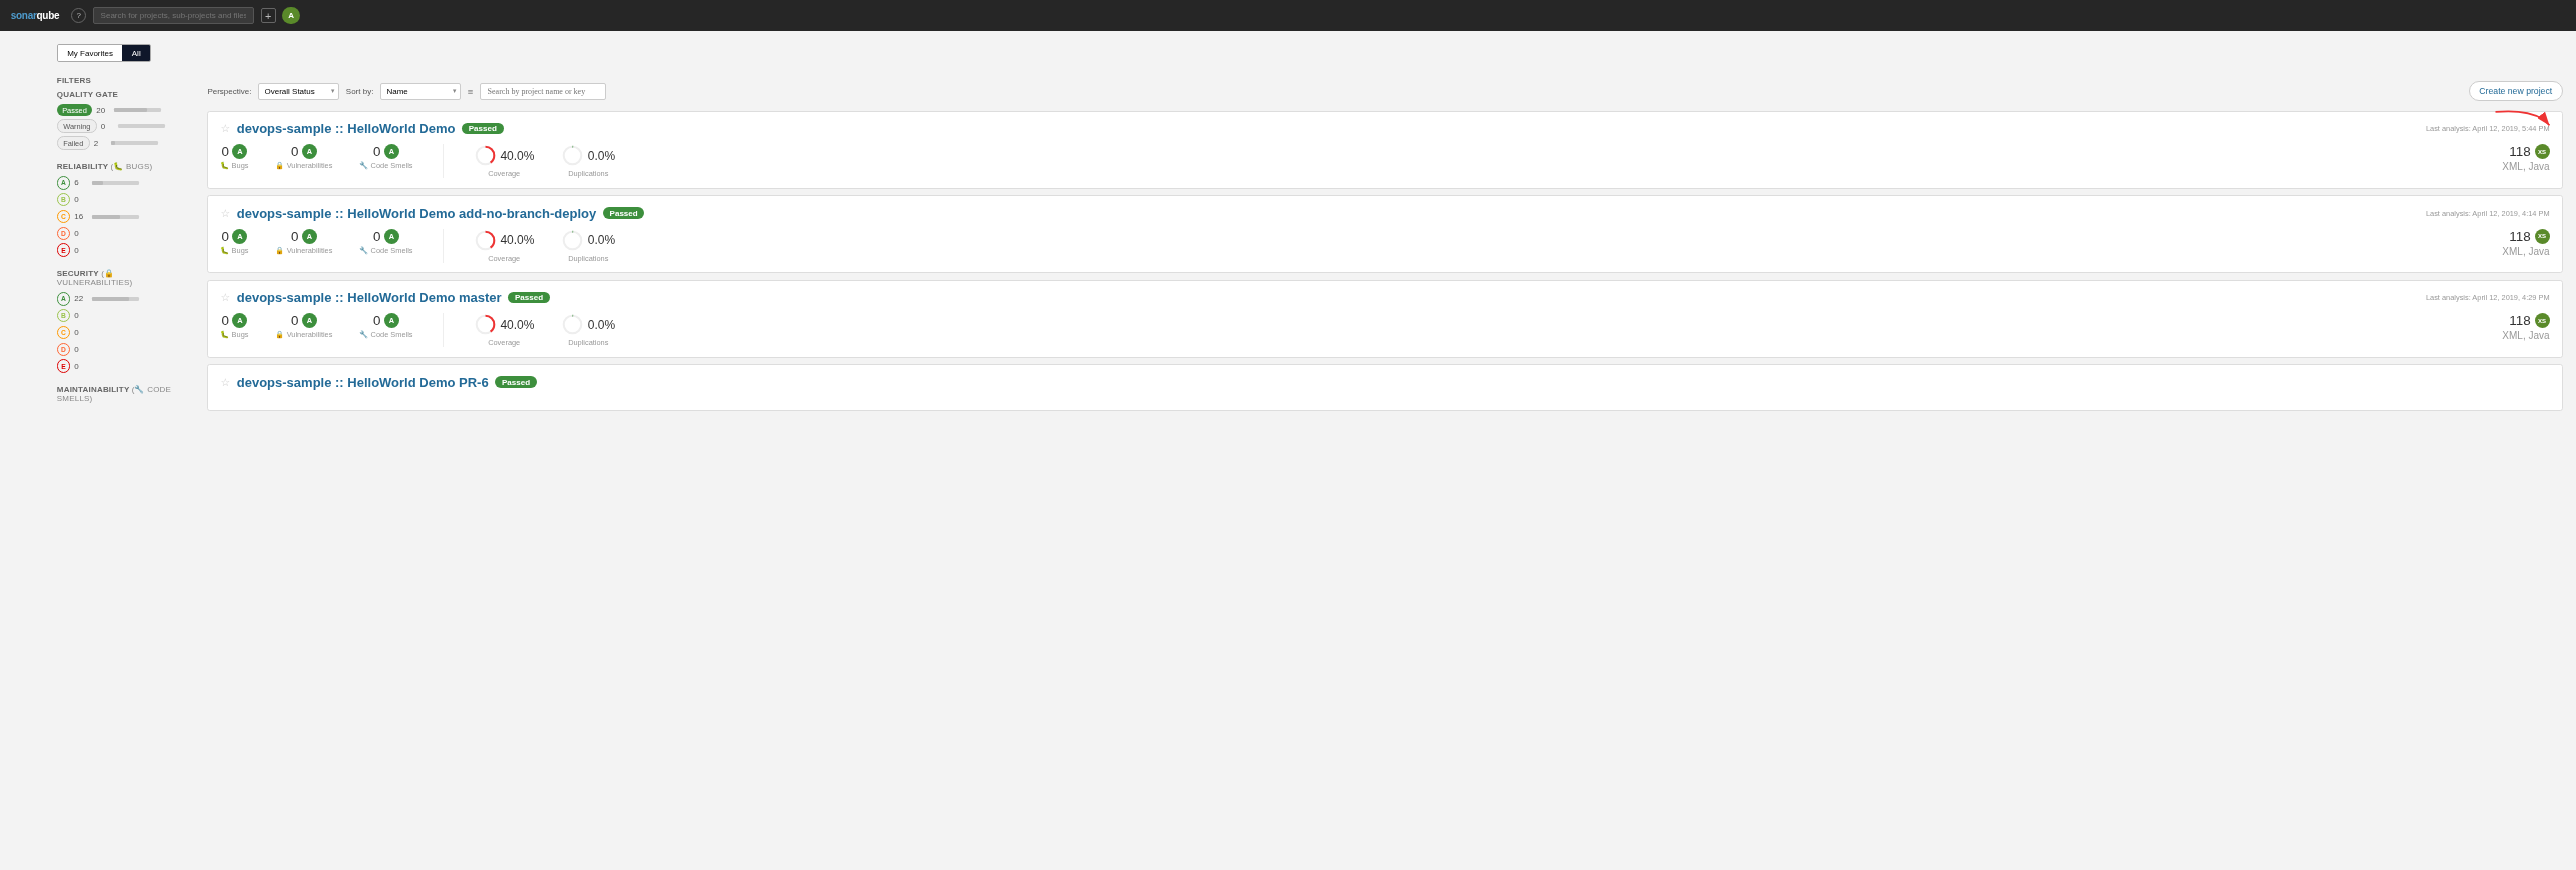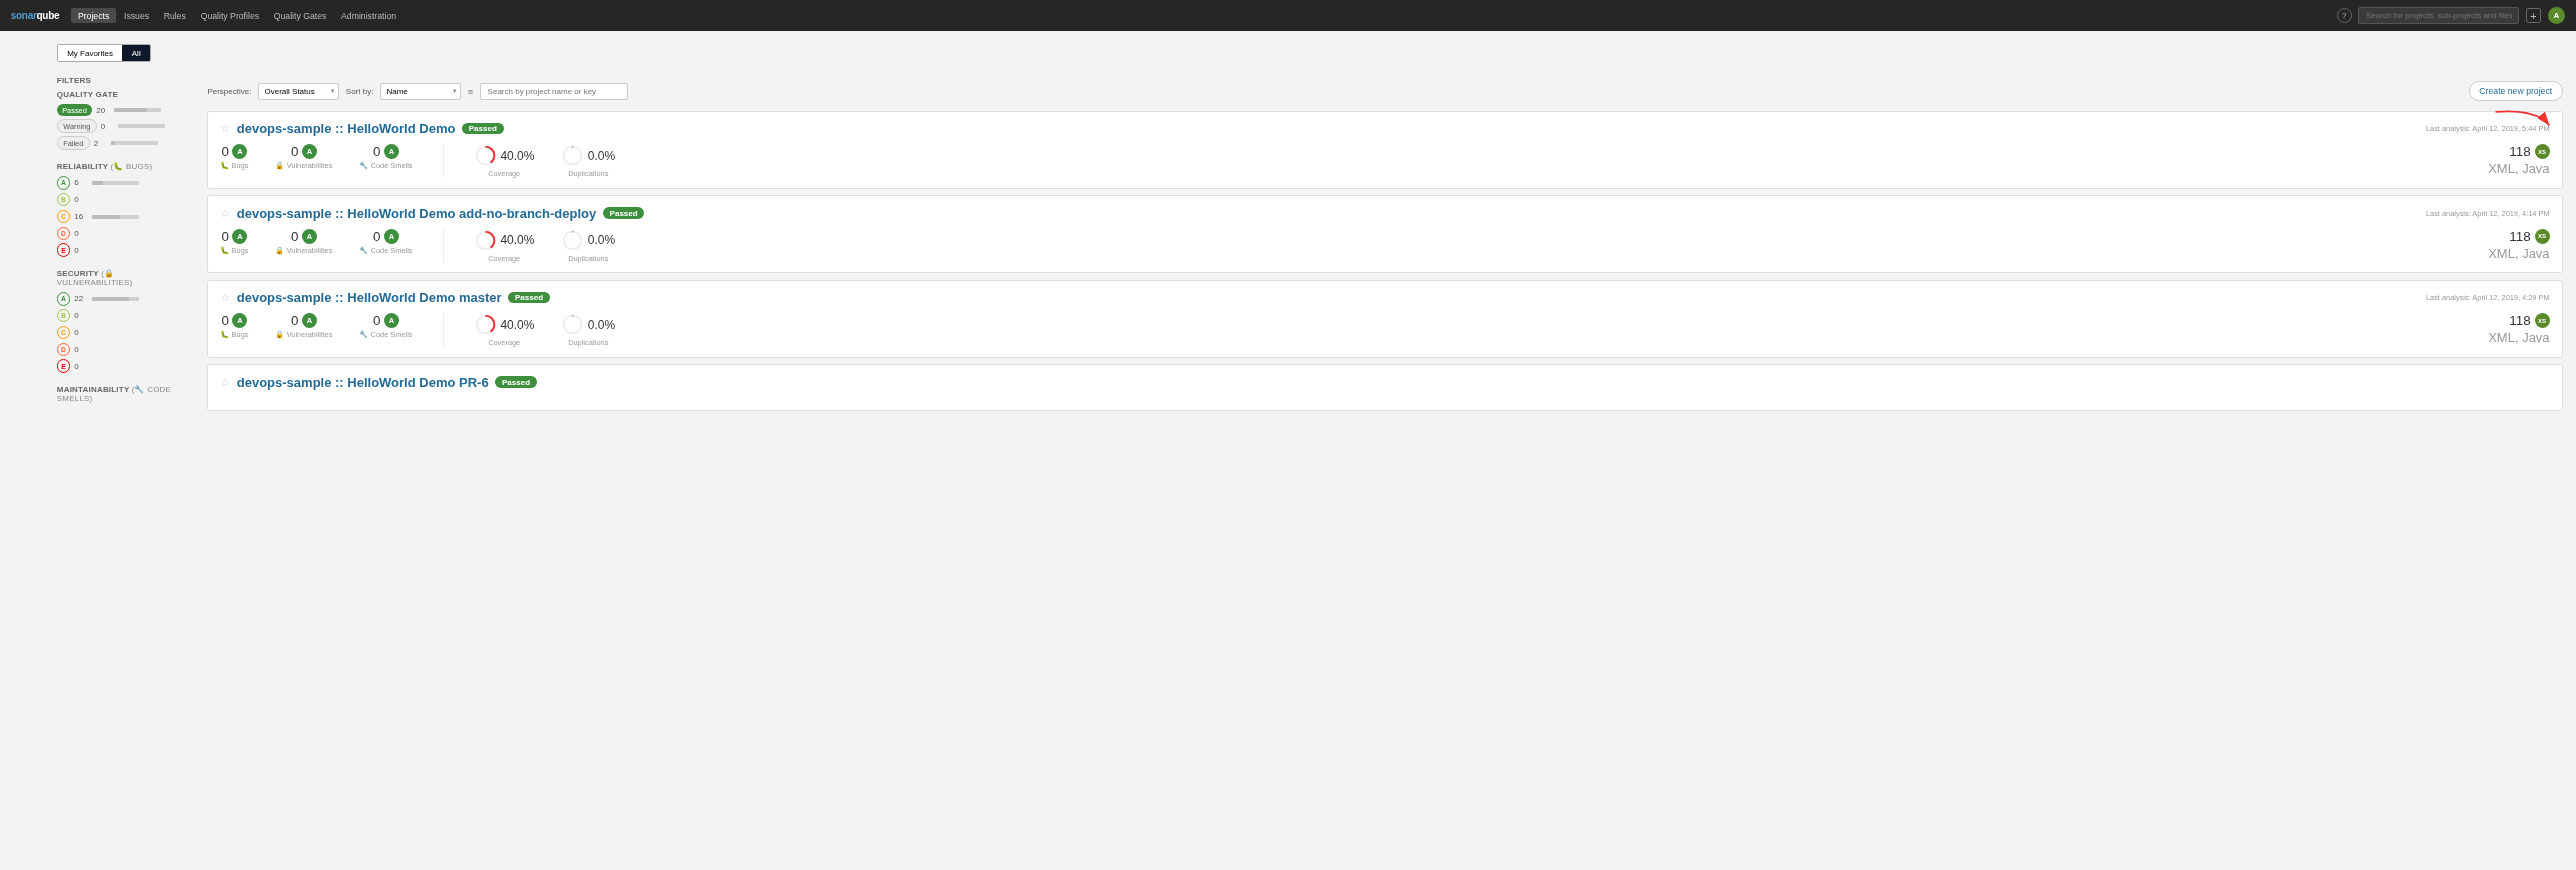--- a/index.html
+++ b/index.html
@@ -175,22 +175,23 @@
     .select-wrapper { position: relative; display: inline-block; }
     .select-arrow {
       position: absolute; right: 4.7px; top: 50%; transform: translateY(-50%);
       pointer-events: none; font-size: 6.7px; color: #888;
     }
     .toolbar-search {
       border: 0.7px solid #ccc;
       border-radius: 2px;
       padding: 3.4px 6.7px;
       font-size: 8px;
-      width: 148px;
+      width: 126px;
       outline: none;
+      font-family: Liberation Serif, serif;
     }
     .create-btn {
       margin-left: auto;
       background: #fff;
       border: 0.7px solid #ccc;
       border-radius: 10px;
       padding: 4px 9.4px;
       font-size: 8.7px;
       color: #236a97;
       cursor: pointer;
@@ -288,43 +289,35 @@
     }
     .lang-badge {
       width: 15px; height: 15px;
       border-radius: 50%;
       background: #5a8a2a;
       color: #fff;
       font-size: 6px;
       font-weight: bold;
       display: flex; align-items: center; justify-content: center;
     }
-    .lang-names { font-size: 13px; color: #999; margin-top: 2px; text-align: center; }
+    .lang-names { font-size: 10px; color: #999; margin-top: 2px; text-align: center; }
 
     .divider-metric {
       width: 0.7px; background: #eee; align-self: stretch; margin: 0 3.4px;
     }
     .circle-pct-row {
       display: flex; align-items: center; gap: 3.4px;
     }
   </style>
 </head>
 <body>
 
 <nav class="topnav">
   <div class="topnav-logo">
     <span>sonar</span>qube
-  </div>
-  <div class="topnav-nav">
-    <a href="#" class="active">Projects</a>
-    <a href="#">Issues</a>
-    <a href="#">Rules</a>
-    <a href="#">Quality Profiles</a>
-    <a href="#">Quality Gates</a>
-    <a href="#">Administration</a>
   </div>
   <div class="topnav-right">
     <div class="topnav-help">?</div>
     <input class="topnav-search" type="text" placeholder="Search for projects, sub-projects and files..." style="">
     <div class="topnav-plus">+</div>
     <div class="topnav-avatar">A</div>
   </div>
 </nav>
 
 <div class="layout">

